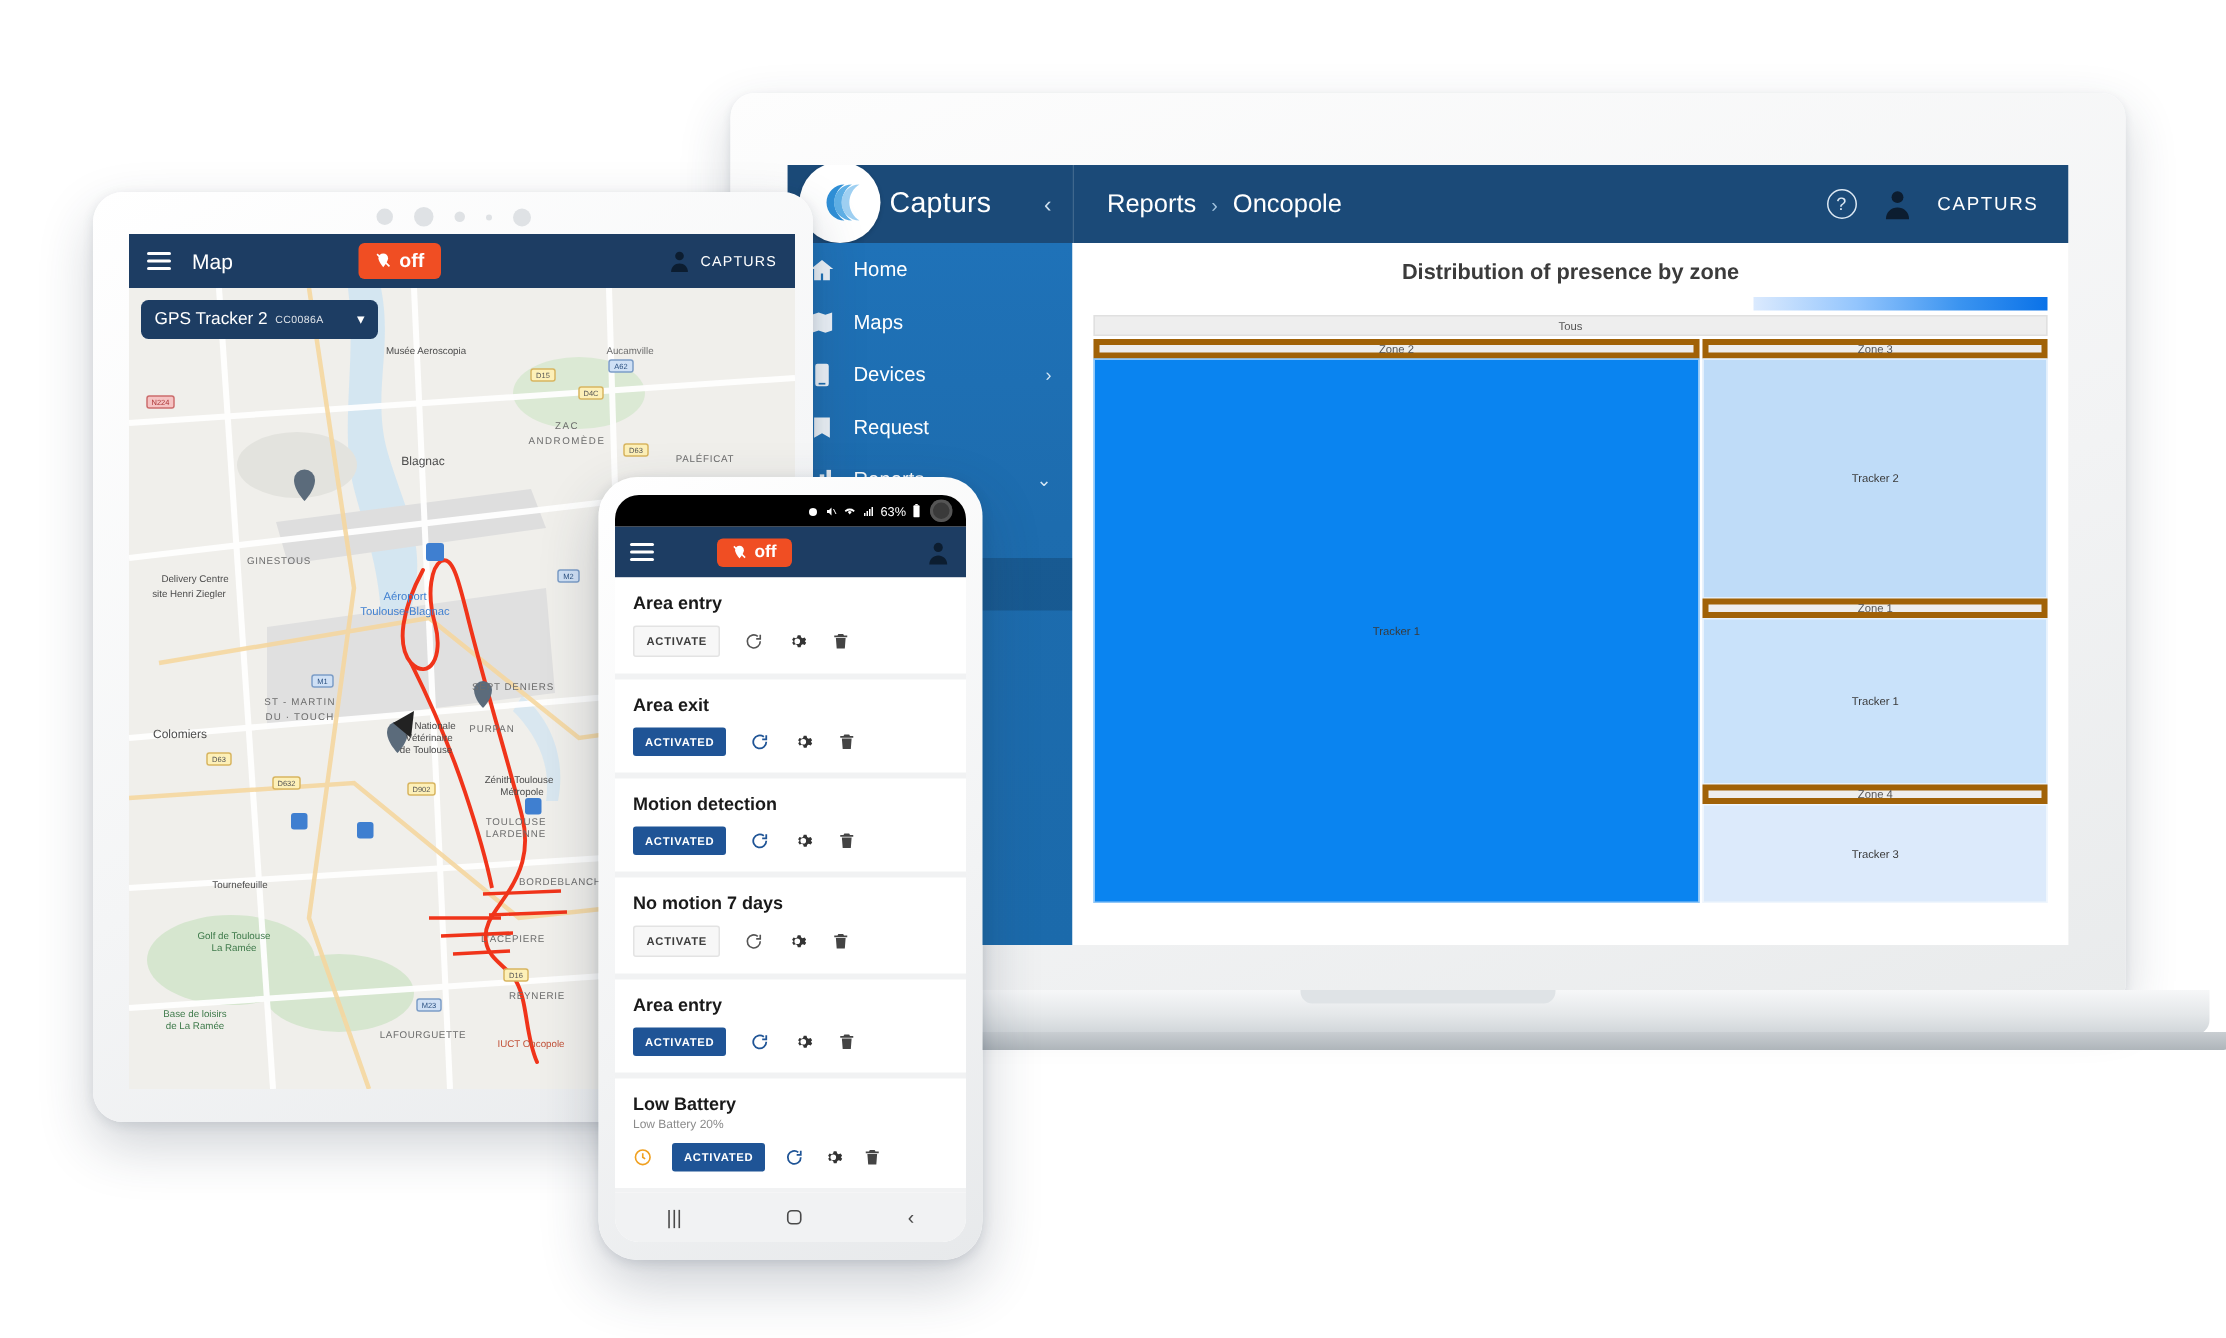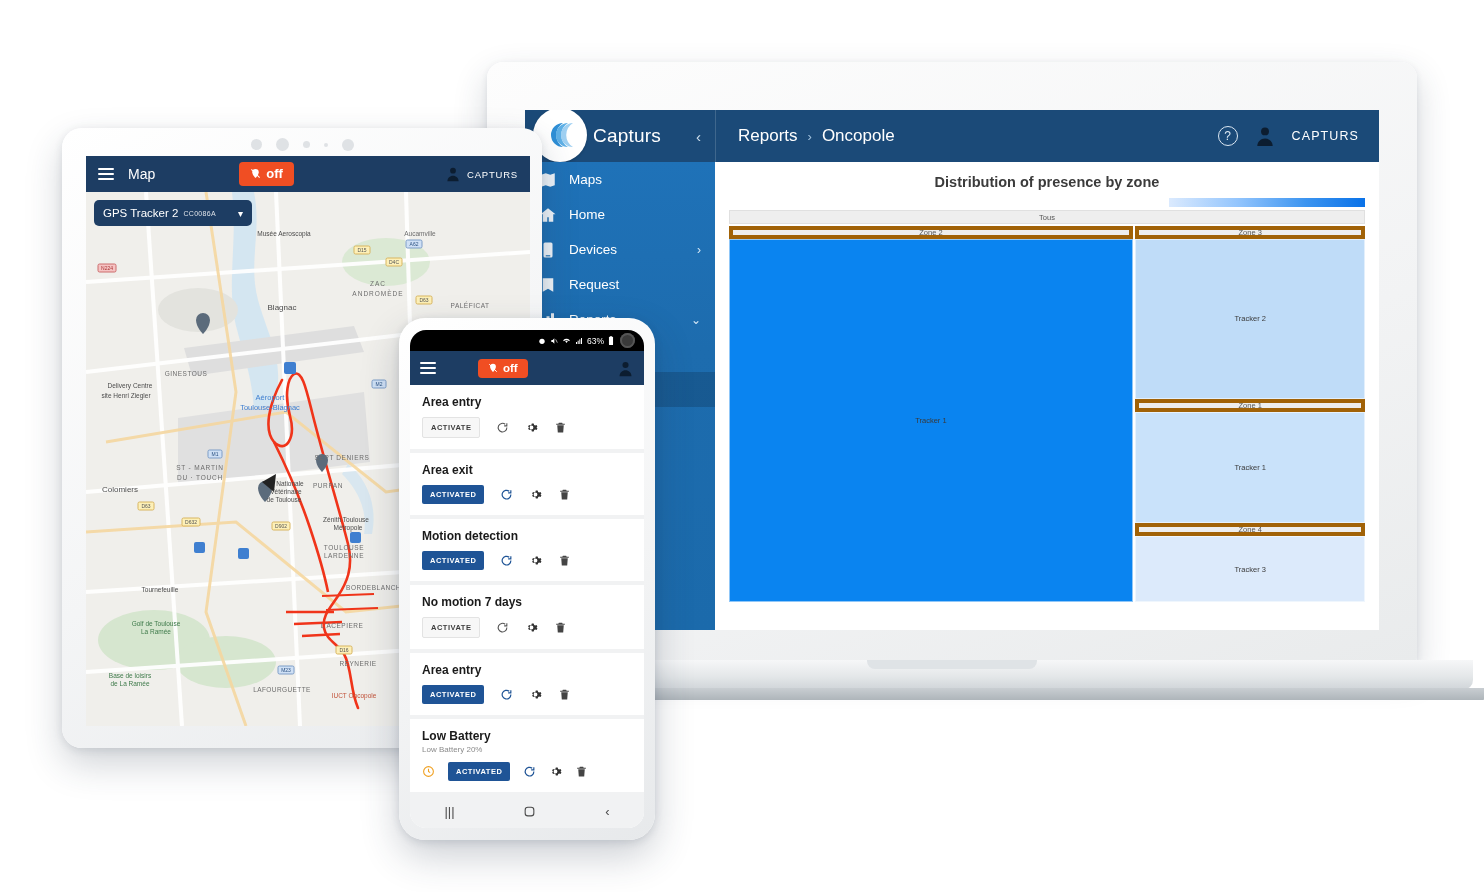--- a/index.html
+++ b/index.html
@@ -191,29 +191,29 @@
               <path d="M3.6 23c0-5 3.8-8.4 8.4-8.4S20.4 18 20.4 23z"></path>
           </svg>
           <span class="user-name">CAPTURS</span>
         </div>
       </div>
 
       <div class="app-body">
         <nav class="app-sidebar">
           <div class="nav-item">
             <svg class="nav-ico" viewBox="0 0 24 24" fill="#fff">
+                <path d="M12 3 2 11h3v10h6v-6h2v6h6V11h3z"></path>
+              </svg>
+            <span>Home</span>
+          </div>
+          <div class="nav-item">
+            <svg class="nav-ico" viewBox="0 0 24 24" fill="#fff">
                 <path d="M9 3 3 5v16l6-2 6 2 6-2V3l-6 2z"></path>
               </svg>
             <span>Maps</span>
-          </div>
-          <div class="nav-item">
-            <svg class="nav-ico" viewBox="0 0 24 24" fill="#fff">
-                <path d="M12 3 2 11h3v10h6v-6h2v6h6V11h3z"></path>
-              </svg>
-            <span>Home</span>
           </div>
           <div class="nav-item">
             <svg class="nav-ico" viewBox="0 0 24 24" fill="#fff">
                 <rect x="6" y="2" width="12" height="20" rx="2"></rect>
                 <rect x="9" y="19" width="6" height="1.5" fill="#1d6cae"></rect>
               </svg>
             <span>Devices</span>
             <span class="nav-arrow">›</span>
           </div>
           <div class="nav-item">

